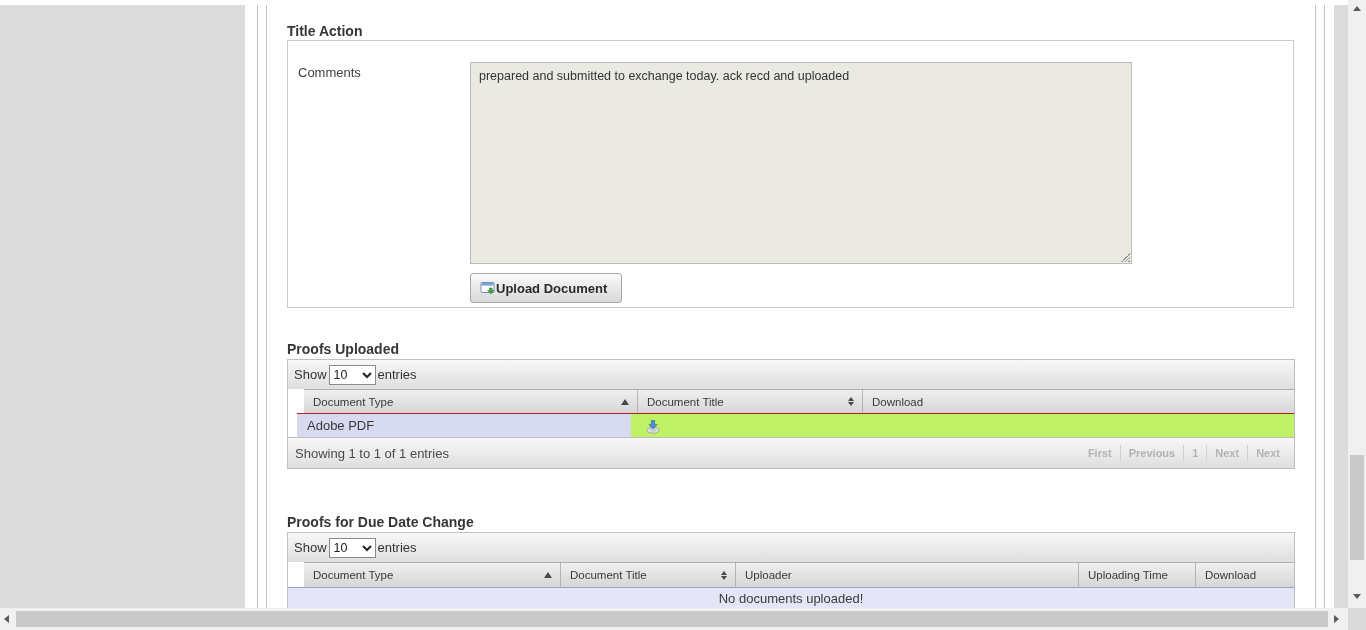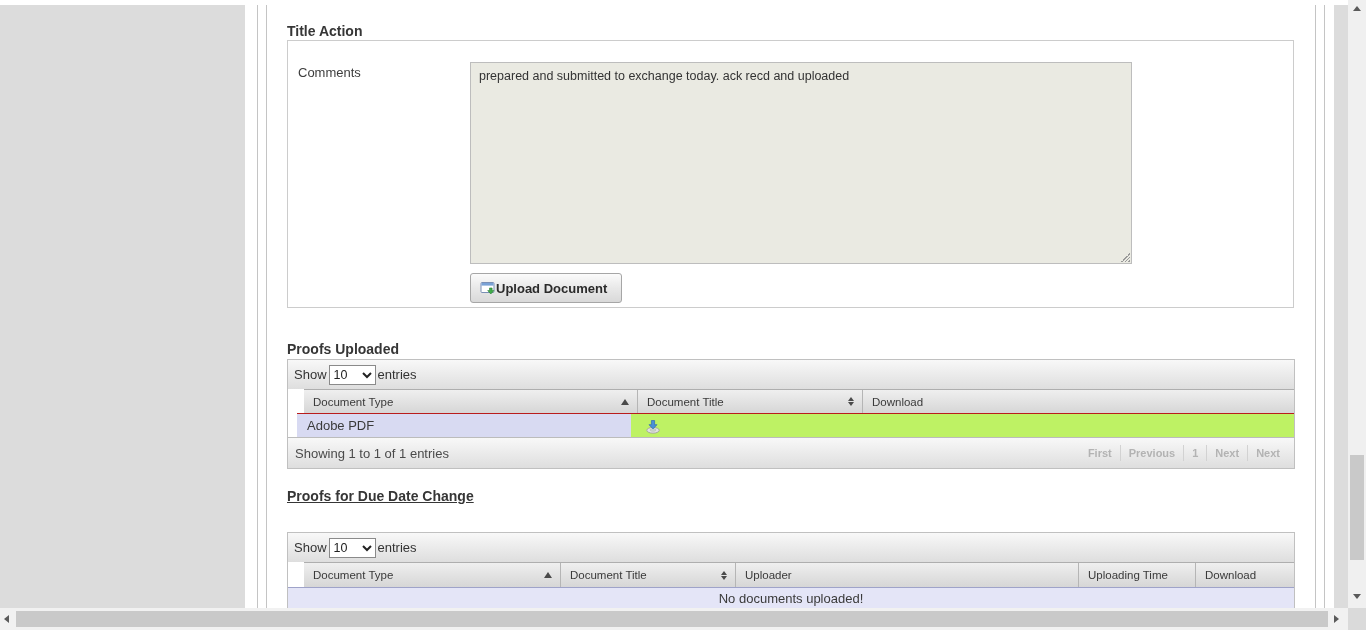--- a/index.html
+++ b/index.html
@@ -25,21 +25,21 @@
   .tri-down-dk  { border-left:4px solid transparent; border-right:4px solid transparent; border-top:5px solid #5a5a5a; }
   .tri-left-dk  { border-top:4px solid transparent; border-bottom:4px solid transparent; border-right:5px solid #5a5a5a; }
   .tri-right-dk { border-top:4px solid transparent; border-bottom:4px solid transparent; border-left:5px solid #5a5a5a; }
   .v-up { position:absolute; left:5px; top:6px; }
   .v-dn { position:absolute; left:5px; top:594px; }
   .h-lf { position:absolute; left:4px; top:7px; }
   .h-rt { position:absolute; left:1334px; top:7px; }
 
   
   .sec-title { left:287px; font-size:14px; font-weight:bold; color:#363636; }
-  .t-user { top:23px; } .t-proofs { top:341px; } .t-due { top:488px;text-decoration:underline; }
+  .t-user { top:23px; } .t-proofs { top:341px; } .t-due { top:514px; }
 
   
   .panel { left:287px; top:40px; width:1007px; height:268px; border:1px solid #ccc; background:#fff; }
   .comments-label { position:absolute; left:10px; top:24px; color:#3d3d3d; }
   .ta-wrap { position:absolute; left:182px; top:21px; width:662px; height:202px; }
   textarea.comments { width:662px; height:202px; background:#eaeae2; border:1px solid #bdbdbd; resize:none;
     font-family:"Liberation Sans", sans-serif; font-size:12.5px; color:#333; padding:6px 8px; outline:none; }
   .grip { position:absolute; right:2px; bottom:2px; width:10px; height:10px; pointer-events:none;
     background:
       linear-gradient(135deg, transparent 0 55%, #999 55% 62%, transparent 62% 72%, #999 72% 79%, transparent 79% 89%, #999 89% 96%, transparent 96%); }

